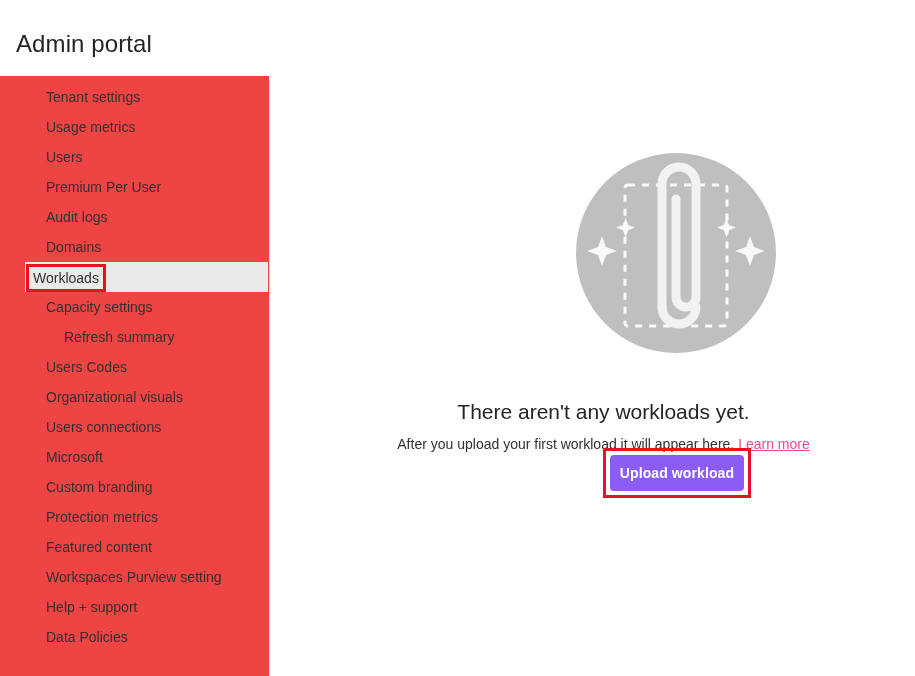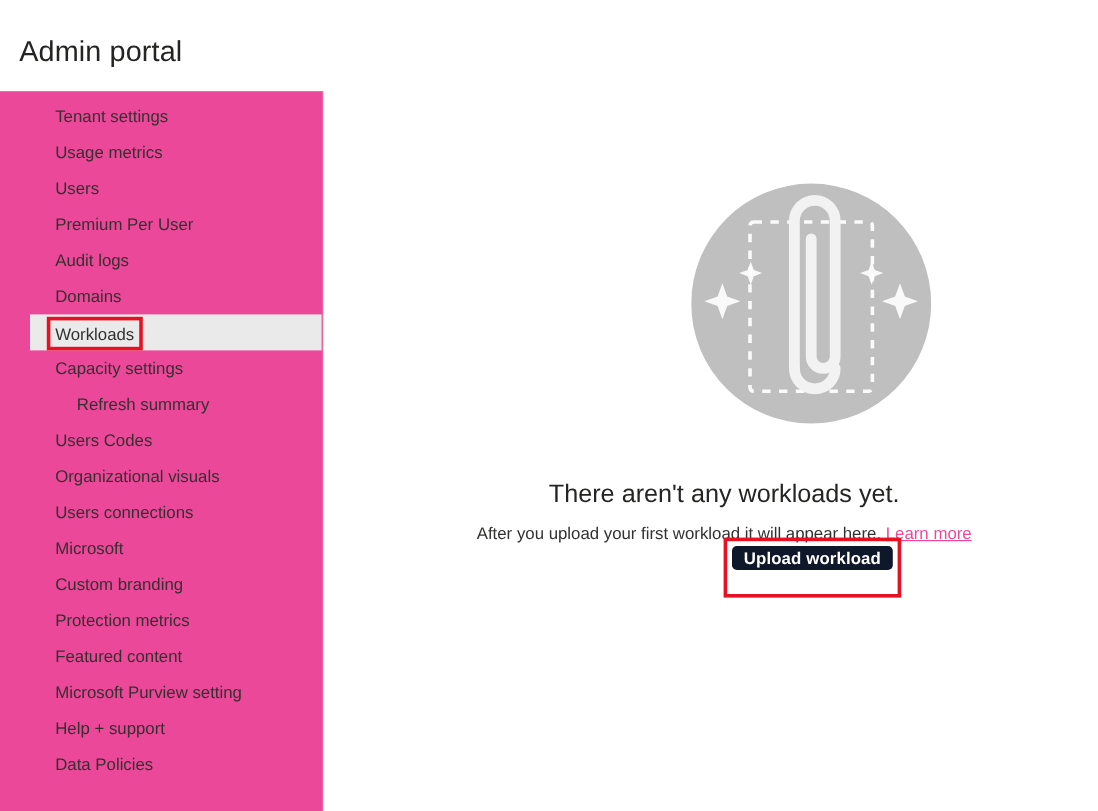--- a/index.html
+++ b/index.html
@@ -40,21 +40,21 @@
     height: 600px;
   }
 
   
   .sidebar {
     position: absolute;
     left: 0;
     top: 0;
     width: 270px;
     height: 600px;
-    background: #ec4899;
+    background: #ef4444;
   }
   .sidebar-divider {
     position: absolute;
     left: 269px;
     top: 0;
     width: 1px;
     height: 600px;
     background: #e1dfdd;
   }
   .nav-list {
@@ -76,21 +76,21 @@
   }
   .nav-item.indent {
     padding-left: 64px;
   }
   .nav-item .nav-label {
     display: inline-block;
   }
   .nav-item.selected {
     background: #eaeaea;
     margin-left: 25px;
-    padding-left: 21px;
+    padding-left: 8px;
     width: 243px;
   }
   .nav-item.selected .nav-label {
     position: relative;
     outline: 3px solid #e81123;
     outline-offset: 1px;
     padding: 1px 3px;
     margin-left: -3px;
     line-height: 18px;
     display: inline-block;
@@ -161,22 +161,22 @@
     width: 148px;
     height: 50px;
     border: 3px solid #e81123;
     background: transparent;
   }
   .upload-btn {
     position: absolute;
     left: 329px;
     top: 379px;
     width: 134px;
-    height: 20px;
-    background: #0f172a;
+    height: 36px;
+    background: #8b5cf6;
     color: #ffffff;
     border: none;
     border-radius: 4px;
     font-family: "Liberation Sans", sans-serif;
     font-size: 14px;
     font-weight: bold;
     letter-spacing: 0.1px;
     cursor: pointer;
     padding: 0;
   }
@@ -199,21 +199,21 @@
         <div class="nav-item selected"><span class="nav-label">Workloads</span></div>
         <div class="nav-item"><span class="nav-label">Capacity settings</span></div>
         <div class="nav-item indent"><span class="nav-label">Refresh summary</span></div>
         <div class="nav-item"><span class="nav-label">Users Codes</span></div>
         <div class="nav-item"><span class="nav-label">Organizational visuals</span></div>
         <div class="nav-item"><span class="nav-label">Users connections</span></div>
         <div class="nav-item"><span class="nav-label">Microsoft</span></div>
         <div class="nav-item"><span class="nav-label">Custom branding</span></div>
         <div class="nav-item"><span class="nav-label">Protection metrics</span></div>
         <div class="nav-item"><span class="nav-label">Featured content</span></div>
-        <div class="nav-item"><span class="nav-label">Microsoft Purview setting</span></div>
+        <div class="nav-item"><span class="nav-label">Workspaces Purview setting</span></div>
         <div class="nav-item"><span class="nav-label">Help + support</span></div>
         <div class="nav-item"><span class="nav-label">Data Policies</span></div>
       </div>
     <div class="sidebar-divider"></div>
   </nav>
 
   <main class="content">
     <section class="empty-state">
 
       <div class="illustration">

